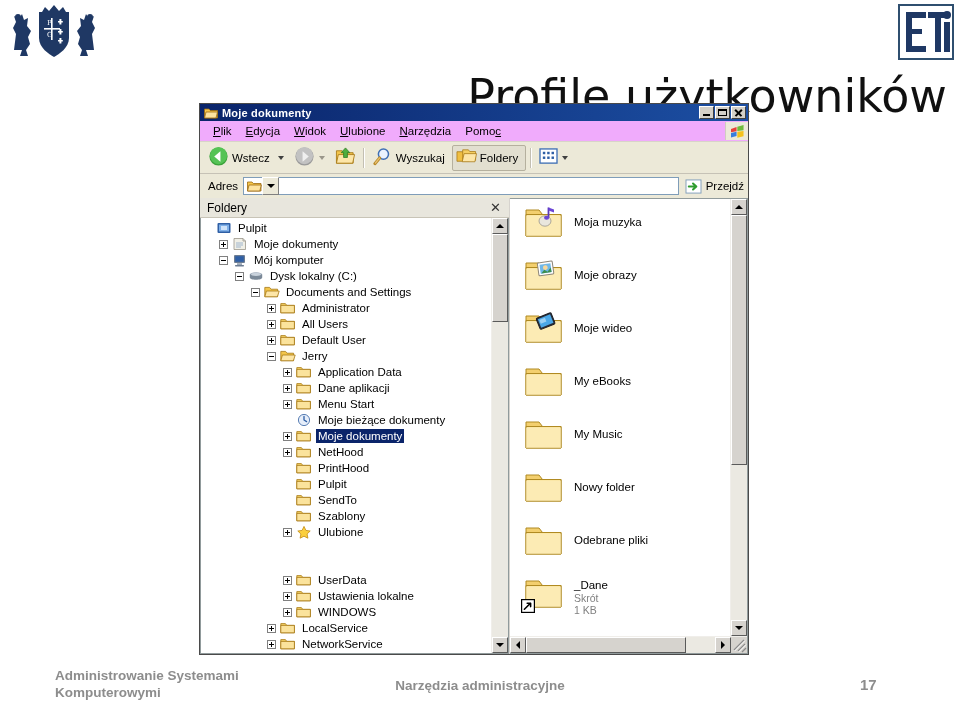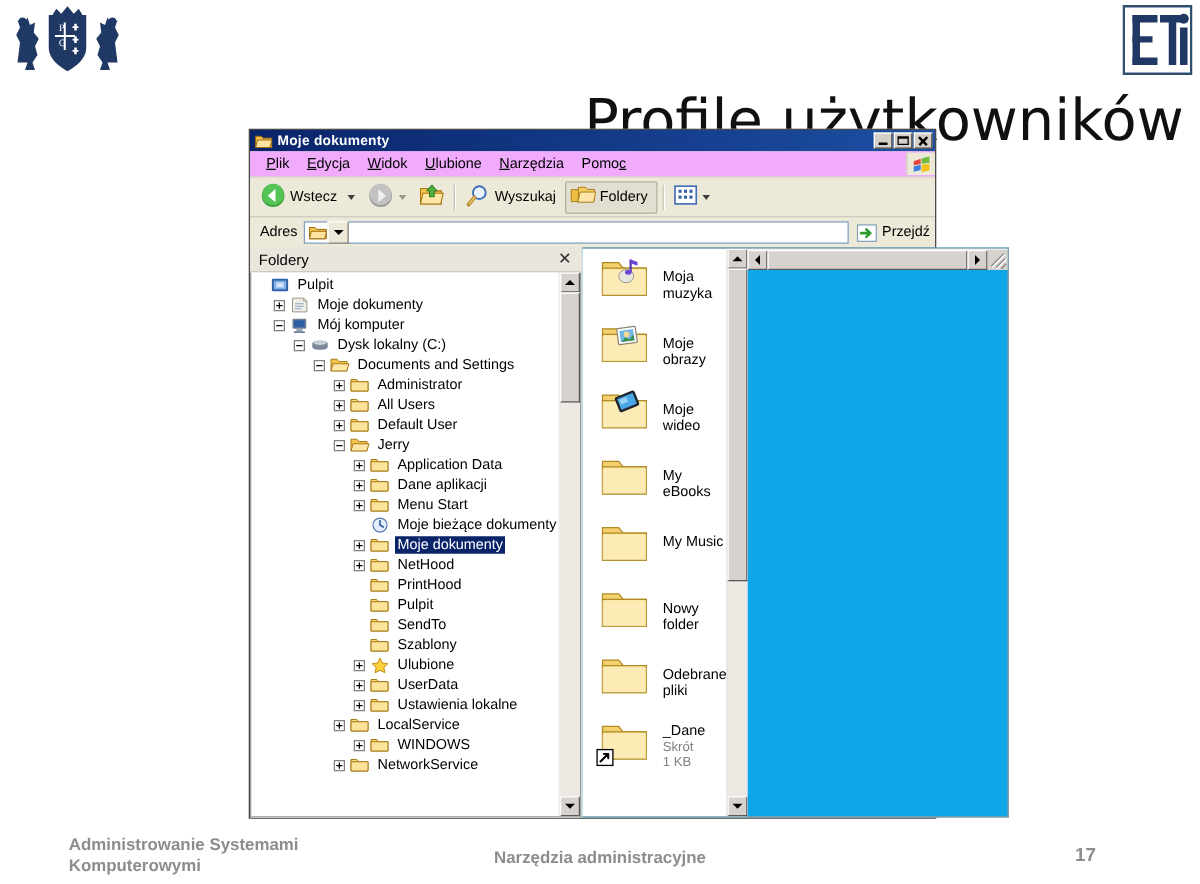--- a/index.html
+++ b/index.html
@@ -135,21 +135,21 @@
   .texp i{position:absolute;background:#000;}
   .texp i:nth-child(1){left:1px;top:3px;width:5px;height:1px;}
   .texp i:nth-child(2){left:3px;top:1px;width:1px;height:5px;}
   .texp.minus i:nth-child(2){display:none;}
   .texp-spacer{width:13px;flex:none;}
   .ticon{width:16px;height:14px;margin-right:4px;flex:none;position:relative;}
   .tlabel{font-size:11.5px;color:#000;padding:0 2px;line-height:14px;}
   .tnode.selected .tlabel{background:#0a246a;color:#fff;}
 
   
-  #right-pane{flex:1;display:flex;flex-direction:row;background:#0ea5e9;
+  #right-pane{flex:1;display:flex;flex-direction:column;background:#7f1d1d;
     border:1px solid #919b9c;border-left:0;box-sizing:border-box;}
   #files-wrap{flex:1;display:flex;overflow:hidden;background:#fff;}
   #files{flex:1;padding:6px 0 0 14px;overflow:hidden;}
   .fitem{display:flex;align-items:flex-start;height:53px;}
   .ficon{width:40px;height:36px;position:relative;flex:none;margin-right:10px;}
   .fname{font-size:11.5px;color:#000;margin-top:11px;line-height:13px;}
   .fsub{font-size:10.5px;color:#808080;line-height:12px;}
   .fitem.shortcut .fname{margin-top:3px;}
 
   
@@ -570,21 +570,21 @@
             <div class="tnode" style="padding-left: 80px;">
               <span class="texp">
                 <i></i>
                 <i></i>
               </span>
               <span class="ticon"><svg viewBox="0 0 16 14" width="16" height="14">
                   <path d="M8 1.4 L9.9 5.4 L14.2 6 L11.1 9 L11.9 13.2 L8 11.2 L4.1 13.2 L4.9 9 L1.8 6 L6.1 5.4 Z" fill="#fbcf3d" stroke="#c48c12" stroke-width=".8" stroke-linejoin="round"></path>
                 </svg></span>
               <span class="tlabel">Ulubione</span>
             </div>
-            <div class="tnode" style="padding-left: 80px;">
+            <div class="tnode" style="padding-left: 80px; margin-top: 32px;">
               <span class="texp">
                 <i></i>
                 <i></i>
               </span>
               <span class="ticon"><svg viewBox="0 0 16 14" width="16" height="14">
                   <path d="M0.8 2.6 H5.4 L6.8 4.4 H14.4 V11.8 H0.8 Z" fill="#f7d469" stroke="#a77815" stroke-width=".8"></path>
                   <path d="M0.8 4.4 H14.4 V11.8 H0.8 Z" fill="#fbe39c" stroke="#a77815" stroke-width=".8"></path>
                 </svg></span>
               <span class="tlabel">UserData</span>
             </div>
@@ -592,41 +592,41 @@
               <span class="texp">
                 <i></i>
                 <i></i>
               </span>
               <span class="ticon"><svg viewBox="0 0 16 14" width="16" height="14">
                   <path d="M0.8 2.6 H5.4 L6.8 4.4 H14.4 V11.8 H0.8 Z" fill="#f7d469" stroke="#a77815" stroke-width=".8"></path>
                   <path d="M0.8 4.4 H14.4 V11.8 H0.8 Z" fill="#fbe39c" stroke="#a77815" stroke-width=".8"></path>
                 </svg></span>
               <span class="tlabel">Ustawienia lokalne</span>
             </div>
+            <div class="tnode" style="padding-left: 80px;">
+              <span class="texp">
+                <i></i>
+                <i></i>
+              </span>
+              <span class="ticon"><svg viewBox="0 0 16 14" width="16" height="14">
+                  <path d="M0.8 2.6 H5.4 L6.8 4.4 H14.4 V11.8 H0.8 Z" fill="#f7d469" stroke="#a77815" stroke-width=".8"></path>
+                  <path d="M0.8 4.4 H14.4 V11.8 H0.8 Z" fill="#fbe39c" stroke="#a77815" stroke-width=".8"></path>
+                </svg></span>
+              <span class="tlabel">WINDOWS</span>
+            </div>
             <div class="tnode" style="padding-left: 64px;">
               <span class="texp">
                 <i></i>
                 <i></i>
               </span>
               <span class="ticon"><svg viewBox="0 0 16 14" width="16" height="14">
                   <path d="M0.8 2.6 H5.4 L6.8 4.4 H14.4 V11.8 H0.8 Z" fill="#f7d469" stroke="#a77815" stroke-width=".8"></path>
                   <path d="M0.8 4.4 H14.4 V11.8 H0.8 Z" fill="#fbe39c" stroke="#a77815" stroke-width=".8"></path>
                 </svg></span>
               <span class="tlabel">LocalService</span>
-            </div>
-            <div class="tnode" style="padding-left: 80px;">
-              <span class="texp">
-                <i></i>
-                <i></i>
-              </span>
-              <span class="ticon"><svg viewBox="0 0 16 14" width="16" height="14">
-                  <path d="M0.8 2.6 H5.4 L6.8 4.4 H14.4 V11.8 H0.8 Z" fill="#f7d469" stroke="#a77815" stroke-width=".8"></path>
-                  <path d="M0.8 4.4 H14.4 V11.8 H0.8 Z" fill="#fbe39c" stroke="#a77815" stroke-width=".8"></path>
-                </svg></span>
-              <span class="tlabel">WINDOWS</span>
             </div>
             <div class="tnode" style="padding-left: 64px;">
               <span class="texp">
                 <i></i>
                 <i></i>
               </span>
               <span class="ticon"><svg viewBox="0 0 16 14" width="16" height="14">
                   <path d="M0.8 2.6 H5.4 L6.8 4.4 H14.4 V11.8 H0.8 Z" fill="#f7d469" stroke="#a77815" stroke-width=".8"></path>
                   <path d="M0.8 4.4 H14.4 V11.8 H0.8 Z" fill="#fbe39c" stroke="#a77815" stroke-width=".8"></path>
                 </svg></span>

